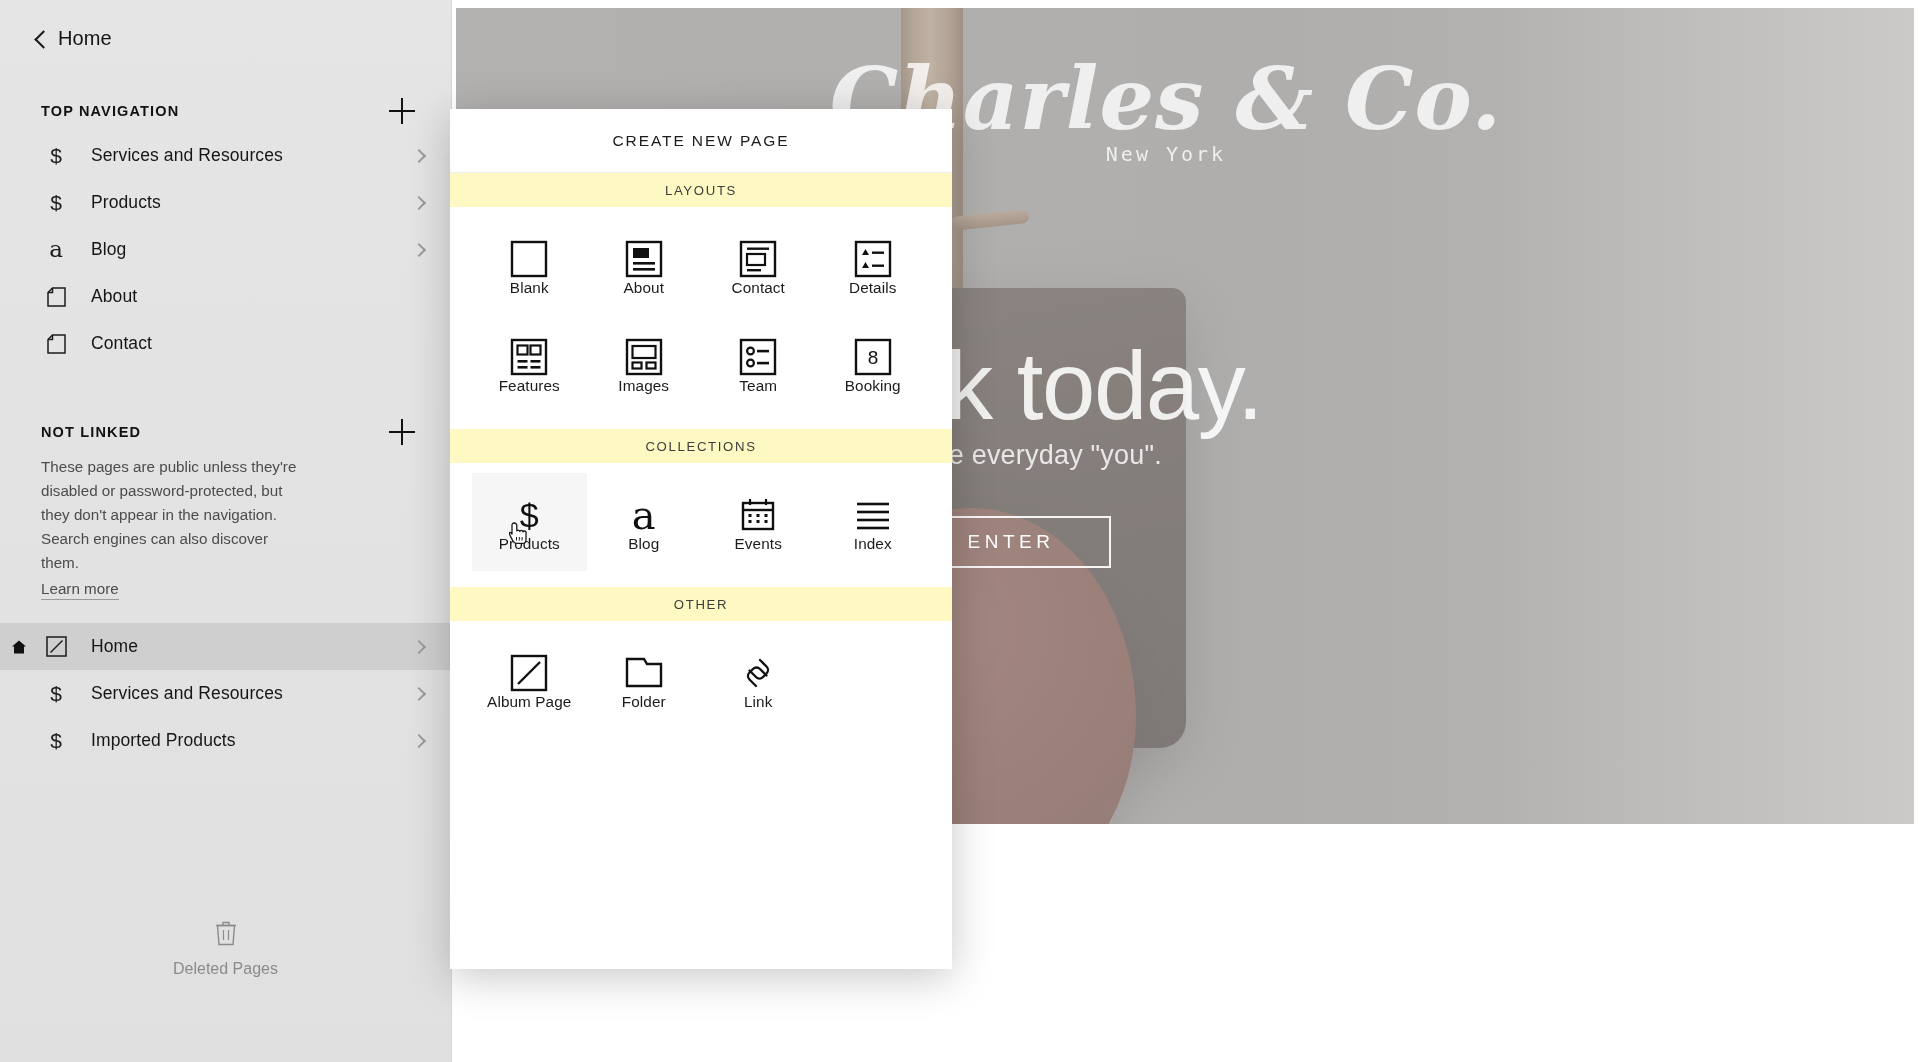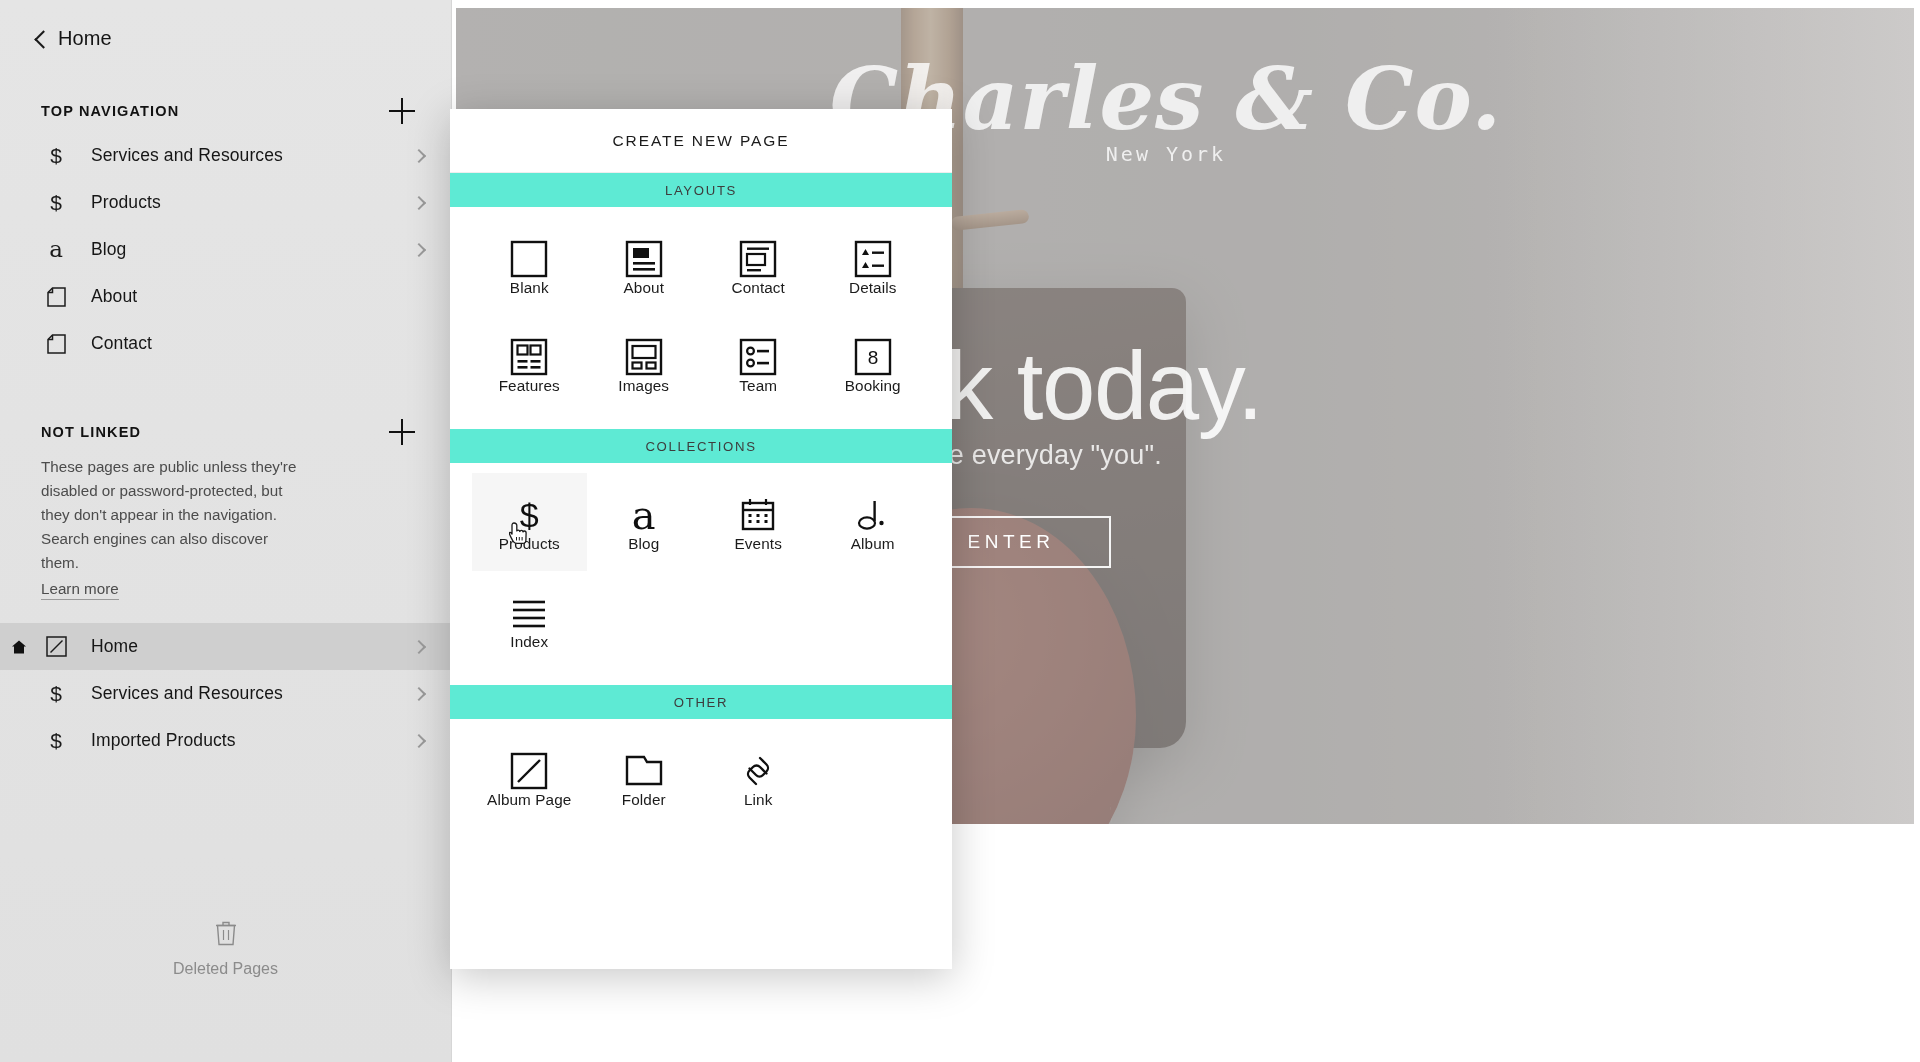--- a/index.html
+++ b/index.html
@@ -216,21 +216,21 @@
     box-shadow: 0 8px 40px rgba(0,0,0,.22);
     overflow:hidden;
     z-index: 10;
   }
   .modal-title {
     height: 64px; display:flex; align-items:center; justify-content:center;
     font-size: 15.5px; letter-spacing: 1.9px; color:#1b1b1b; font-weight:400;
     border-bottom: 1px solid #eeeeee;
   }
   .group-head {
-    height: 34px; background:#5eead4;
+    height: 34px; background:#fef9c3;
     display:flex; align-items:center; justify-content:center;
     font-size: 13.2px; letter-spacing: 1.65px; color:#3d3d3d;
   }
   .grid {
     display:grid; grid-template-columns: repeat(4, 1fr);
     padding: 10px 22px 16px 22px;
   }
   .tile {
     display:flex; flex-direction:column; align-items:center; justify-content:flex-start;
     padding: 22px 0 18px 0; cursor:pointer; position:relative;
@@ -550,30 +550,20 @@
                 <rect x="25.5" y="18" width="3" height="3"></rect>
               <rect x="9.5" y="24" width="3" height="3"></rect>
                 <rect x="17.5" y="24" width="3" height="3"></rect>
                 <rect x="25.5" y="24" width="3" height="3"></rect>
             </g>
           </svg>
         </span>
         <span class="tile-label">Events</span>
       </div>
 
-      <div class="tile">
-        <span class="tile-icon">
-          <svg width="38" height="38" viewBox="0 0 38 38">
-            <ellipse cx="13" cy="27" rx="8" ry="5.6" fill="none" stroke="#101010" stroke-width="2.2"></ellipse>
-            <line x1="20.6" y1="25.5" x2="20.6" y2="5" stroke="#101010" stroke-width="2.4"></line>
-            <circle cx="27.5" cy="27" r="2.2" fill="#101010"></circle>
-          </svg>
-        </span>
-        <span class="tile-label">Album</span>
-      </div>
 
       <div class="tile">
         <span class="tile-icon">
           <svg width="38" height="32" viewBox="0 0 38 32">
             <line x1="3" y1="5" x2="35" y2="5" stroke="#101010" stroke-width="2.6"></line>
             <line x1="3" y1="13" x2="35" y2="13" stroke="#101010" stroke-width="2.6"></line>
             <line x1="3" y1="21" x2="35" y2="21" stroke="#101010" stroke-width="2.6"></line>
             <line x1="3" y1="29" x2="35" y2="29" stroke="#101010" stroke-width="2.6"></line>
           </svg>
         </span>

